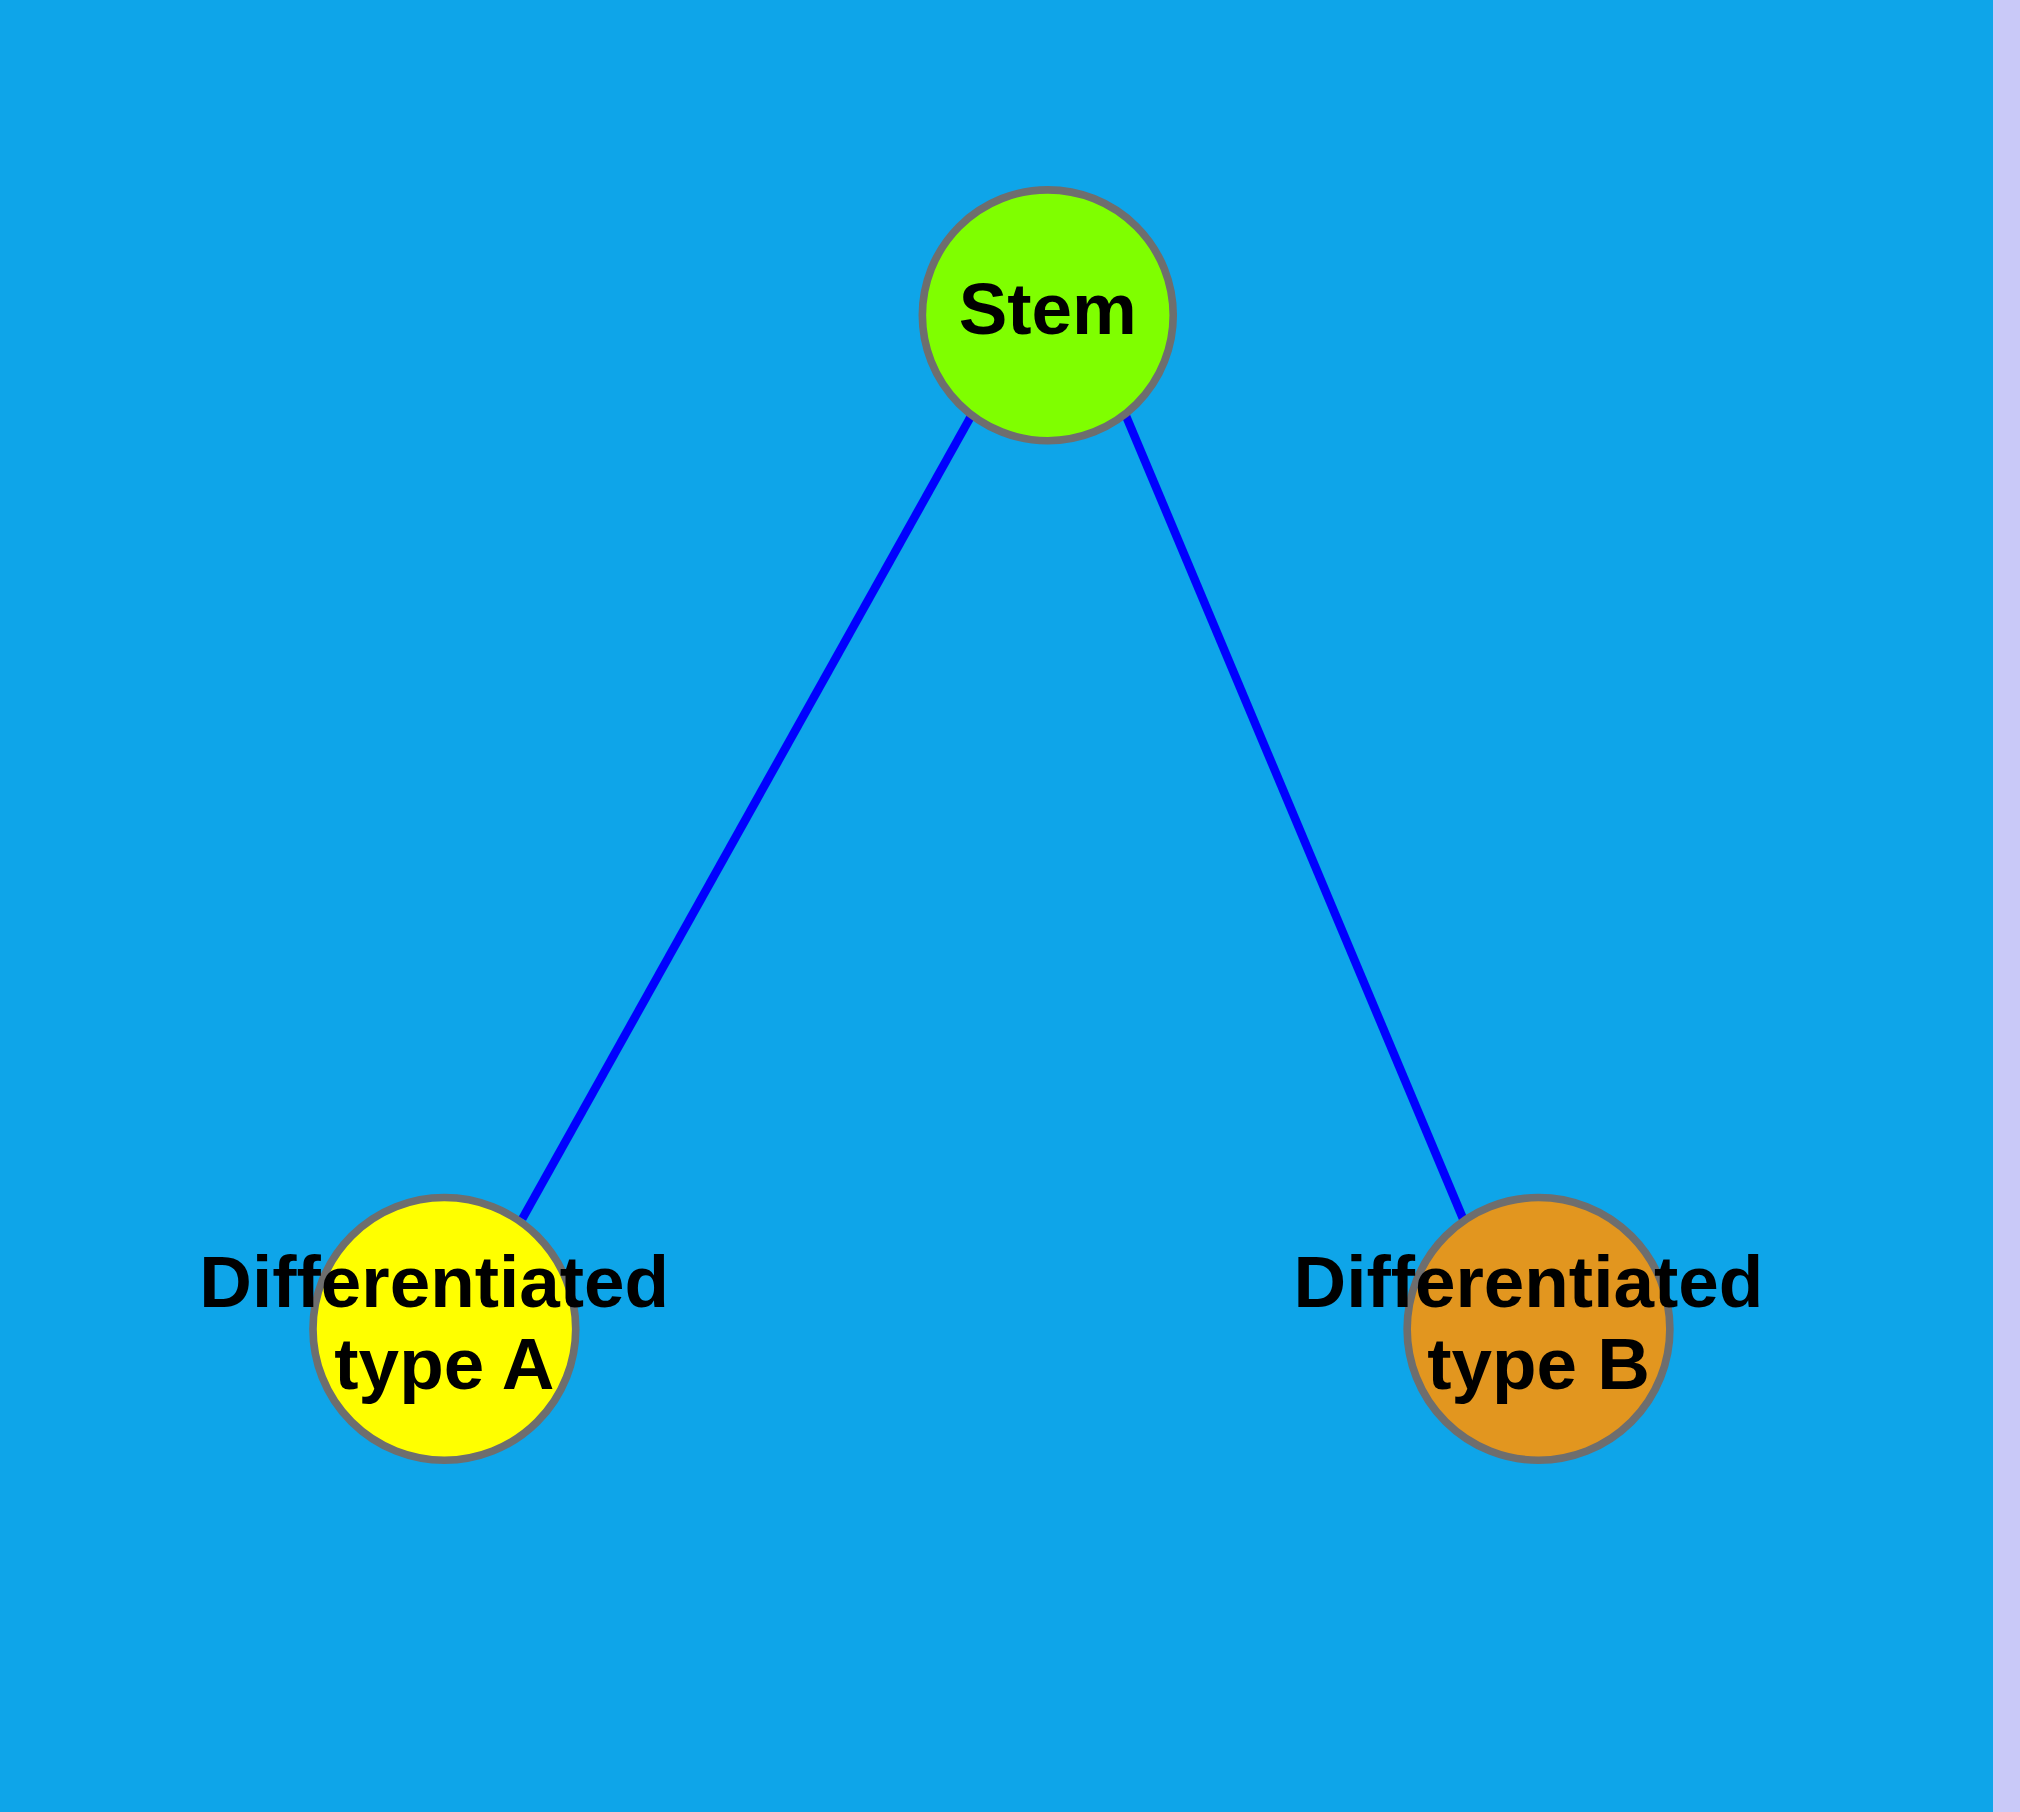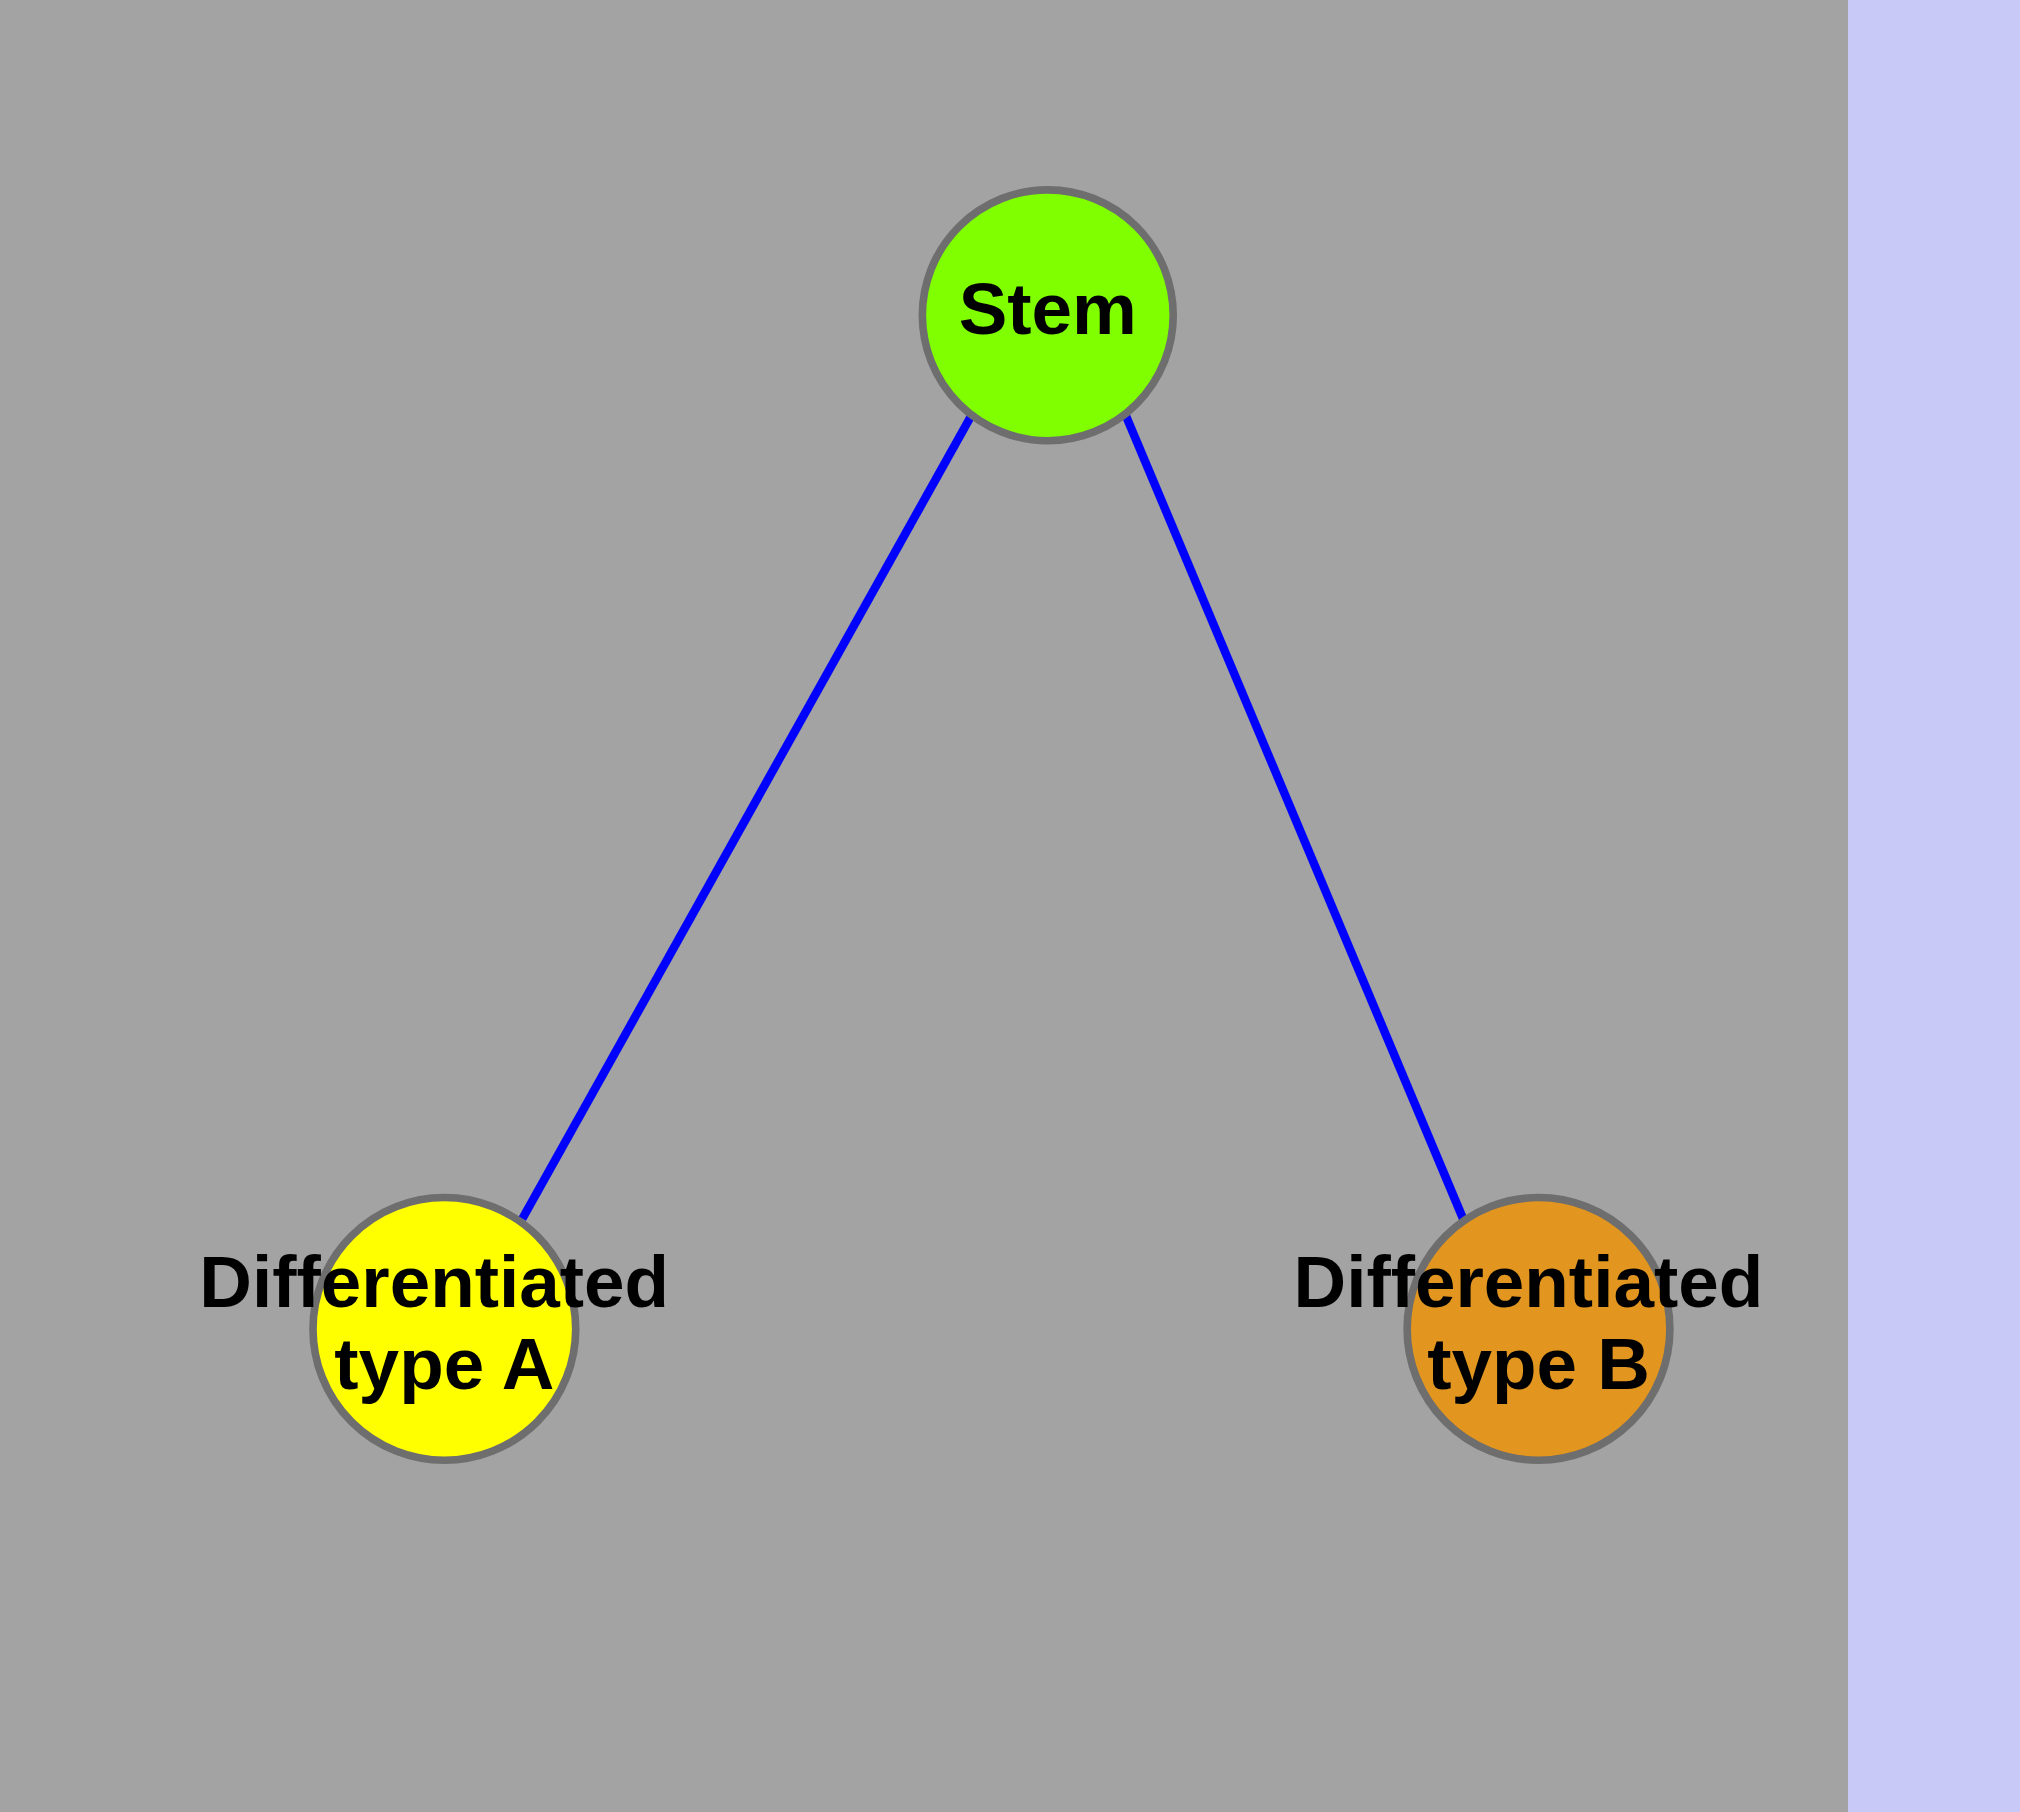--- a/index.html
+++ b/index.html
@@ -38,21 +38,21 @@
     font-family: "Liberation Sans", sans-serif;
     font-weight: bold;
     fill: #000000;
     text-anchor: middle;
     dominant-baseline: middle;
   }
 </style>
 </head>
 <body style="background: rgb(201, 201, 248);">
 
-<div id="canvas" style="background: #a3a3a3; width: 1848px; height: 1812px; text-align: center;">
+<div id="canvas" style="background: #0ea5e9; width: 1993px; height: 1812px; text-align: center;">
   <svg id="graph-svg" viewBox="0 0 2384 2138" xmlns="http://www.w3.org/2000/svg">
 
     <g>
       <line class="edge-line" x1="1146" y1="490" x2="616" y2="1438" stroke="#0000ff" stroke-width="10"></line>
       <line class="edge-line" x1="1328" y1="490" x2="1726" y2="1438" stroke="#0000ff" stroke-width="10"></line>
     </g>
 
     <g>
 
       <g>

